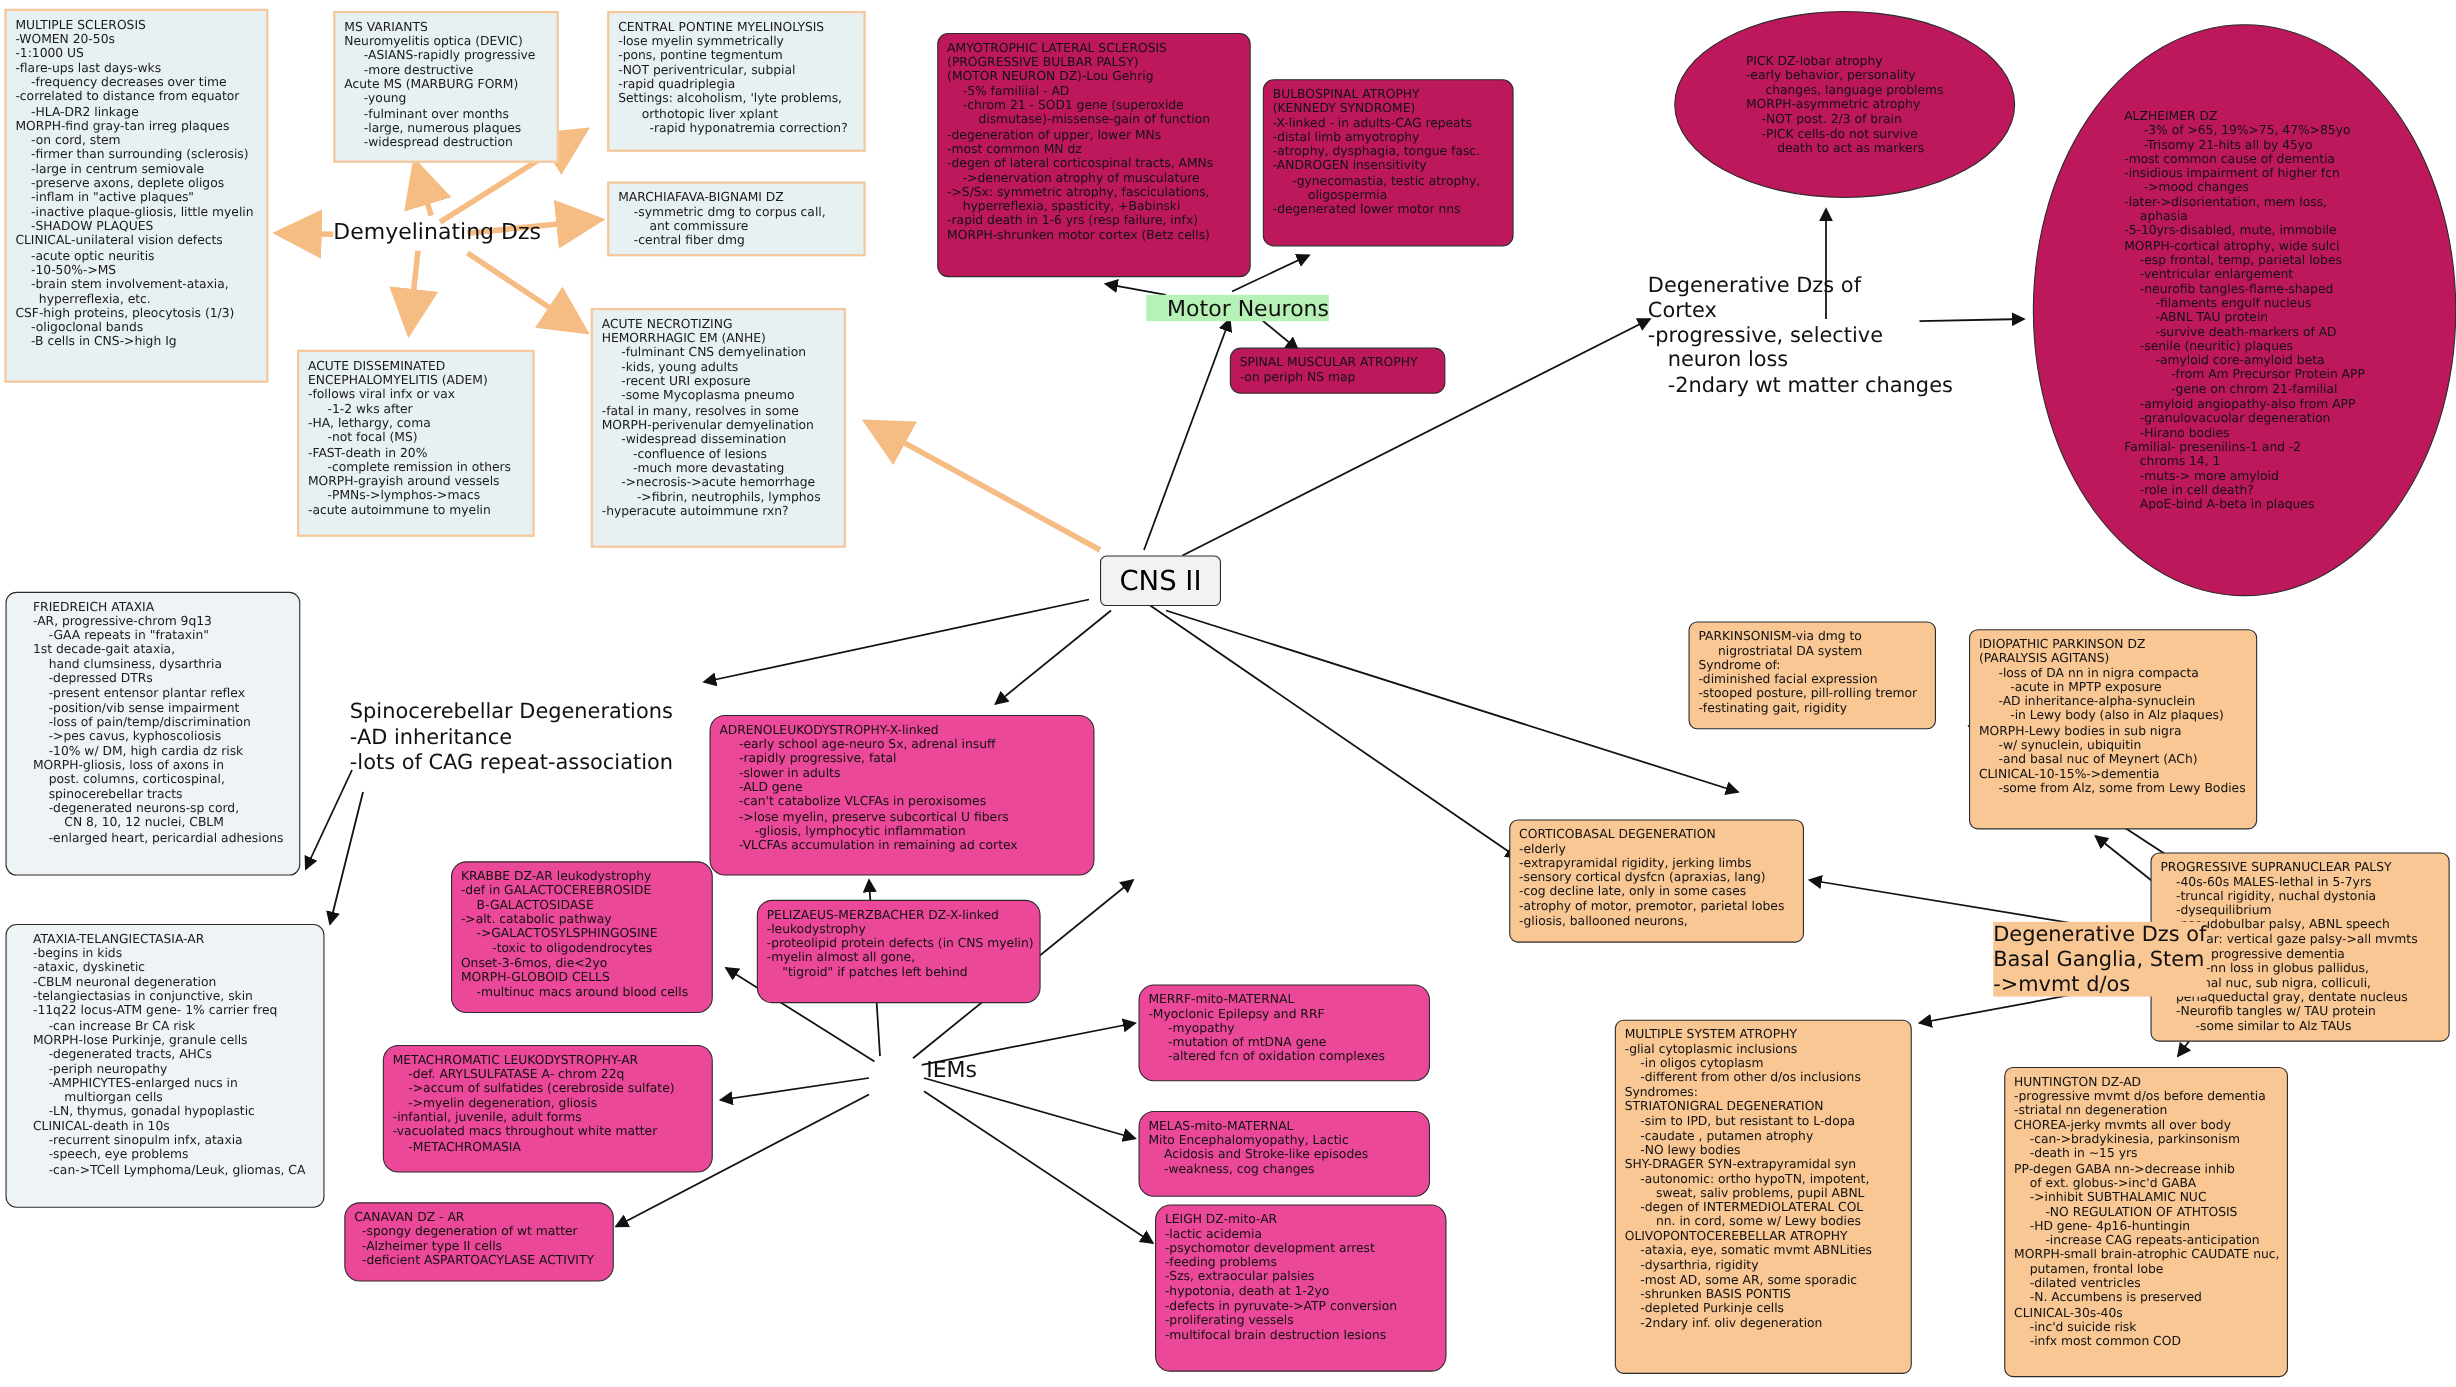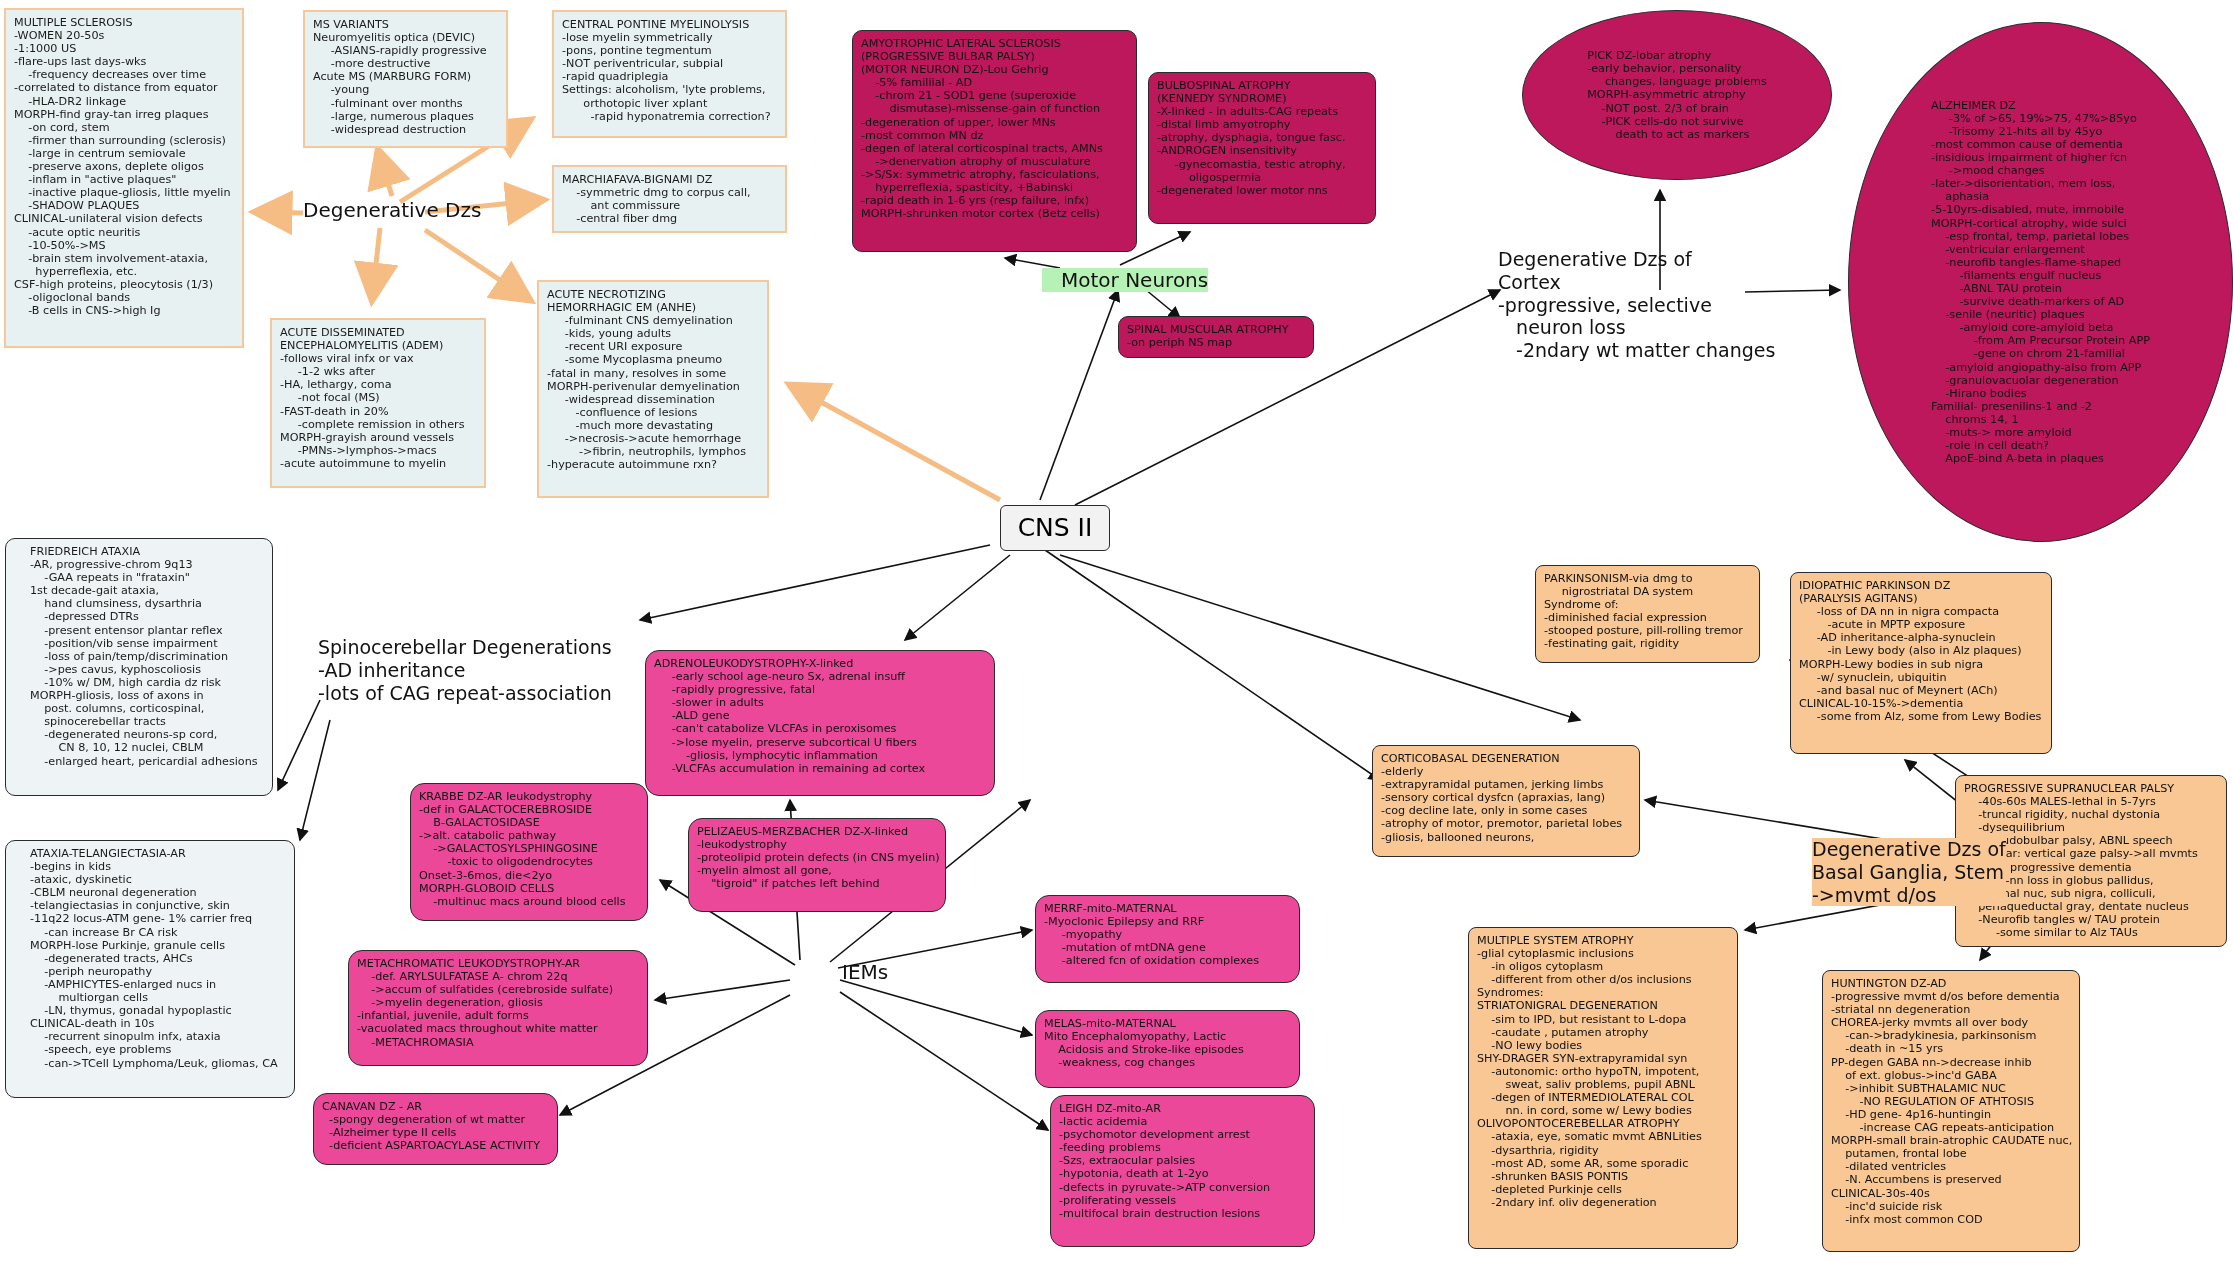--- a/index.html
+++ b/index.html
@@ -321,21 +321,21 @@
     -ocular: vertical gaze palsy-&gt;all mvmts
     -mild progressive dementia
 MORPH-nn loss in globus pallidus,
     subthal nuc, sub nigra, colliculi,
     periaqueductal gray, dentate nucleus
     -Neurofib tangles w/ TAU protein
          -some similar to Alz TAUs</span></div>
 
   <div class="node orange" style="left:1372px;top:745px;width:268px;height:112px;font-size:11.2px"><span>CORTICOBASAL DEGENERATION
 -elderly
--extrapyramidal putamen, jerking limbs
+-extrapyramidal rigidity, jerking limbs
 -sensory cortical dysfcn (apraxias, lang)
 -cog decline late, only in some cases
 -atrophy of motor, premotor, parietal lobes
 -gliosis, ballooned neurons,</span></div>
 
   <div class="node orange" style="left:1468px;top:927px;width:270px;height:322px;font-size:11.2px"><span>MULTIPLE SYSTEM ATROPHY
 -glial cytoplasmic inclusions
     -in oligos cytoplasm
     -different from other d/os inclusions
 Syndromes:
@@ -408,21 +408,21 @@
     -granulovacuolar degeneration
     -Hirano bodies
 Familial- presenilins-1 and -2
     chroms 14, 1
     -muts-&gt; more amyloid
     -role in cell death?
     ApoE-bind A-beta in plaques</span></div>
 
   <div class="node center" style="left:1000px;top:505px;width:110px;height:46px;font-size:25px"><span>CNS II</span></div>
 
-  <div class="plain" style="left:303px;top:198px;font-size:20px"><span>Degenerative Dzs</span></div>
+  <div class="plain" style="left:303px;top:198px;font-size:20px"><span>Demyelinating Dzs</span></div>
 
   <div class="plain hl-green" style="left:1042px;top:268px;font-size:20px"><span>Motor Neurons</span></div>
 
   <div class="plain" style="left:1498px;top:248px;font-size:19px"><span>Degenerative Dzs of
 Cortex
 -progressive, selective
    neuron loss
    -2ndary wt matter changes</span></div>
 
   <div class="plain" style="left:318px;top:636px;font-size:19px"><span>Spinocerebellar Degenerations

